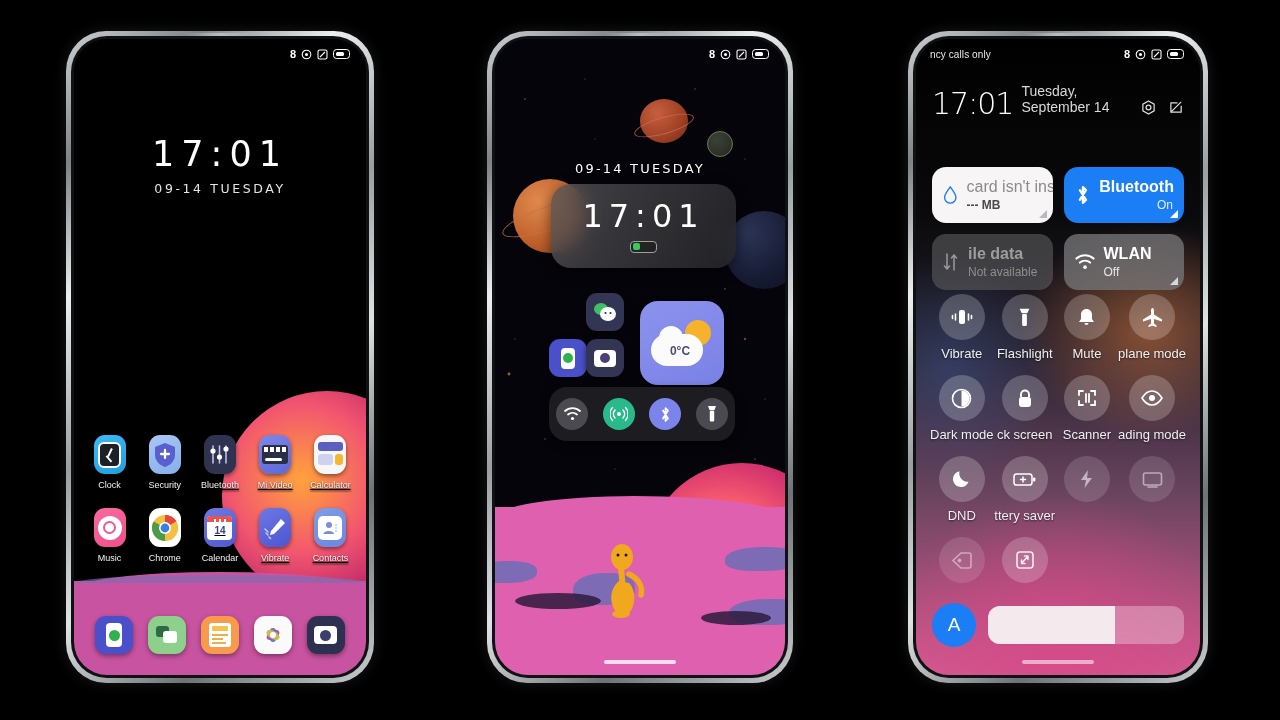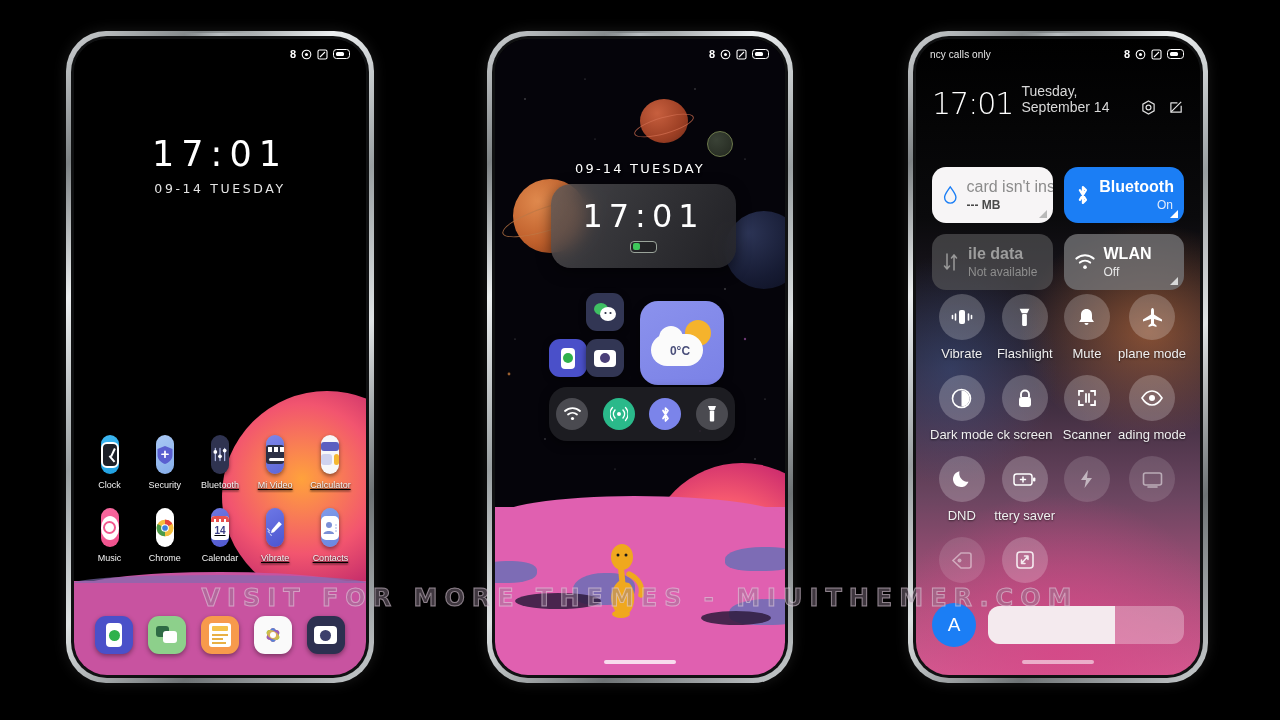--- a/index.html
+++ b/index.html
@@ -47,21 +47,21 @@
   .wp1-ground { position:absolute; left:0; right:0; bottom:0; height:94px;
                 background:#c853a0; }
   .wp1-ground:before { content:""; position:absolute; left:0; right:0; top:-9px; height:18px;
                        background:#c853a0; border-radius:50% 50% 0 0 / 100% 100% 0 0; }
   .wp1-ridge { position:absolute; left:0; right:0; top:-6px; height:8px; background:#7e6bb0;
                border-radius:50% 50% 0 0/100% 100% 0 0; opacity:.65; }
 
   .app-grid { position:absolute; left:0; right:0; top:396px; z-index:20;
               display:grid; grid-template-columns:repeat(5,1fr); row-gap:18px; padding:0 8px; }
   .app { display:flex; flex-direction:column; align-items:center; gap:6px;text-decoration:underline; }
-  .app-ico { width:18px; height:39px; border-radius:11px; position:relative;
+  .app-ico { width:32px; height:39px; border-radius:11px; position:relative;
              display:flex; align-items:center; justify-content:center; overflow:hidden;
              box-shadow:0 2px 4px rgba(0,0,0,.45); }
   .app-lbl { font-size:9px; color:#f2f2f2; text-shadow:0 1px 2px rgba(0,0,0,.9); white-space:nowrap; }
 
   .dock { position:absolute; left:14px; right:14px; bottom:12px; height:56px; z-index:25;
           display:flex; align-items:center; justify-content:space-around; }
   .dock-ico { width:38px; height:38px; border-radius:11px; display:flex;
               align-items:center; justify-content:center; box-shadow:0 2px 5px rgba(0,0,0,.4); }
 
   
@@ -750,14 +750,13 @@
           <div class="slider">
               <i id="brightfill" style="width: 65%;"></i>
             </div>
         </div>
 
         <div class="home-ind" style="background:rgba(255,255,255,.55);"></div>
       </div>
     </div>
   </div>
 
-  <div class="wm">VISIT FOR MORE THEMES - MIUITHEMER.COM</div>
 </div>
 
 </body></html>

